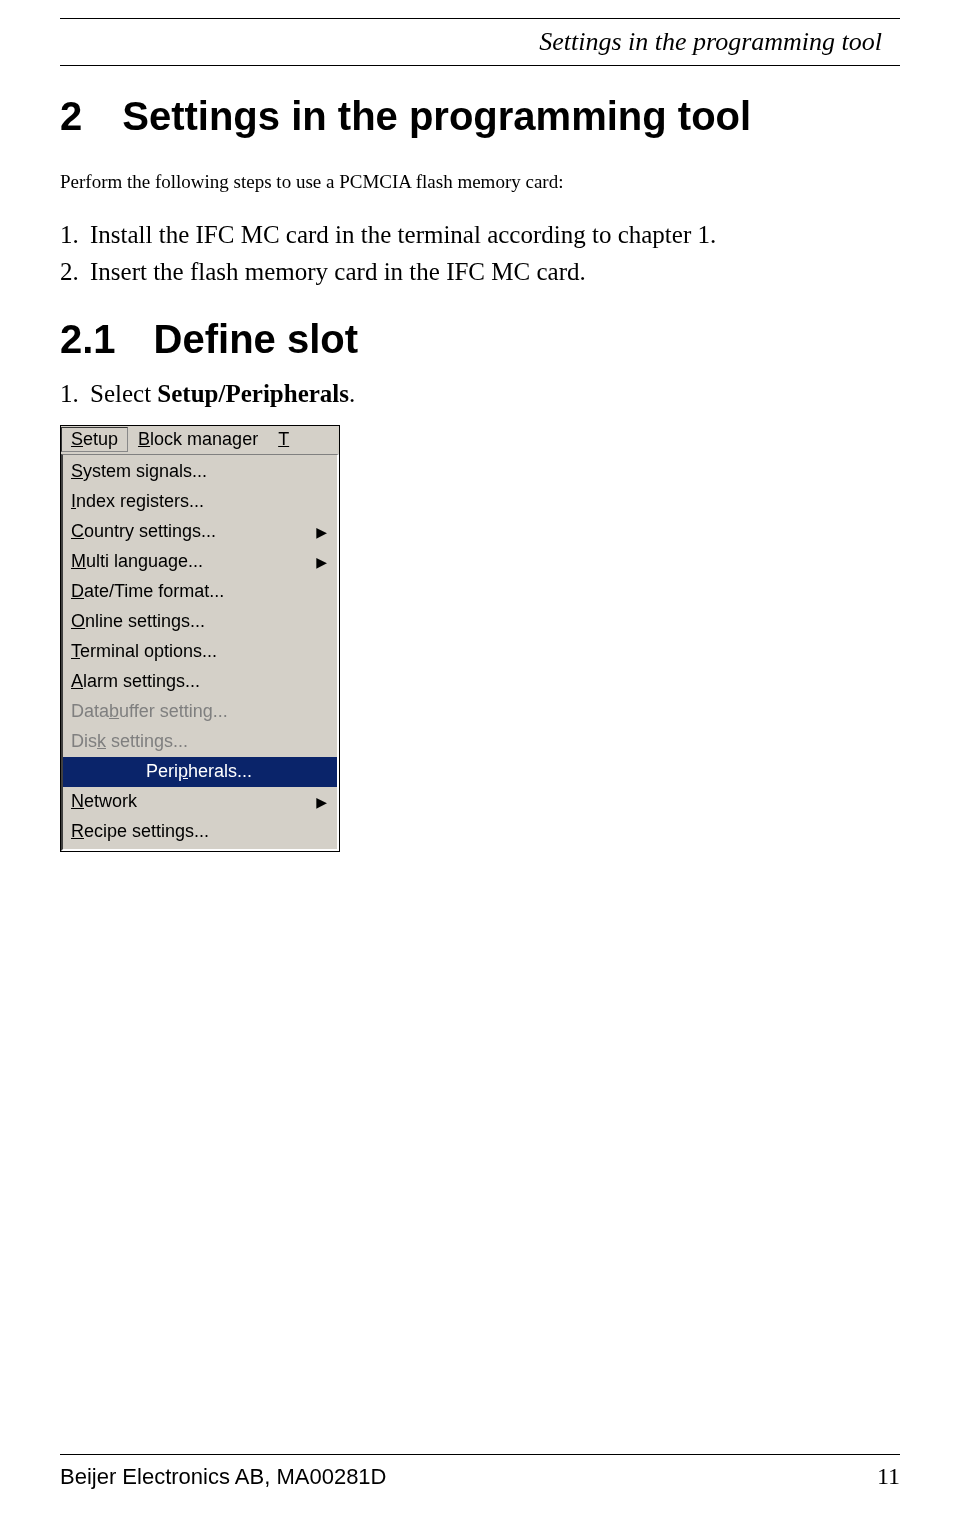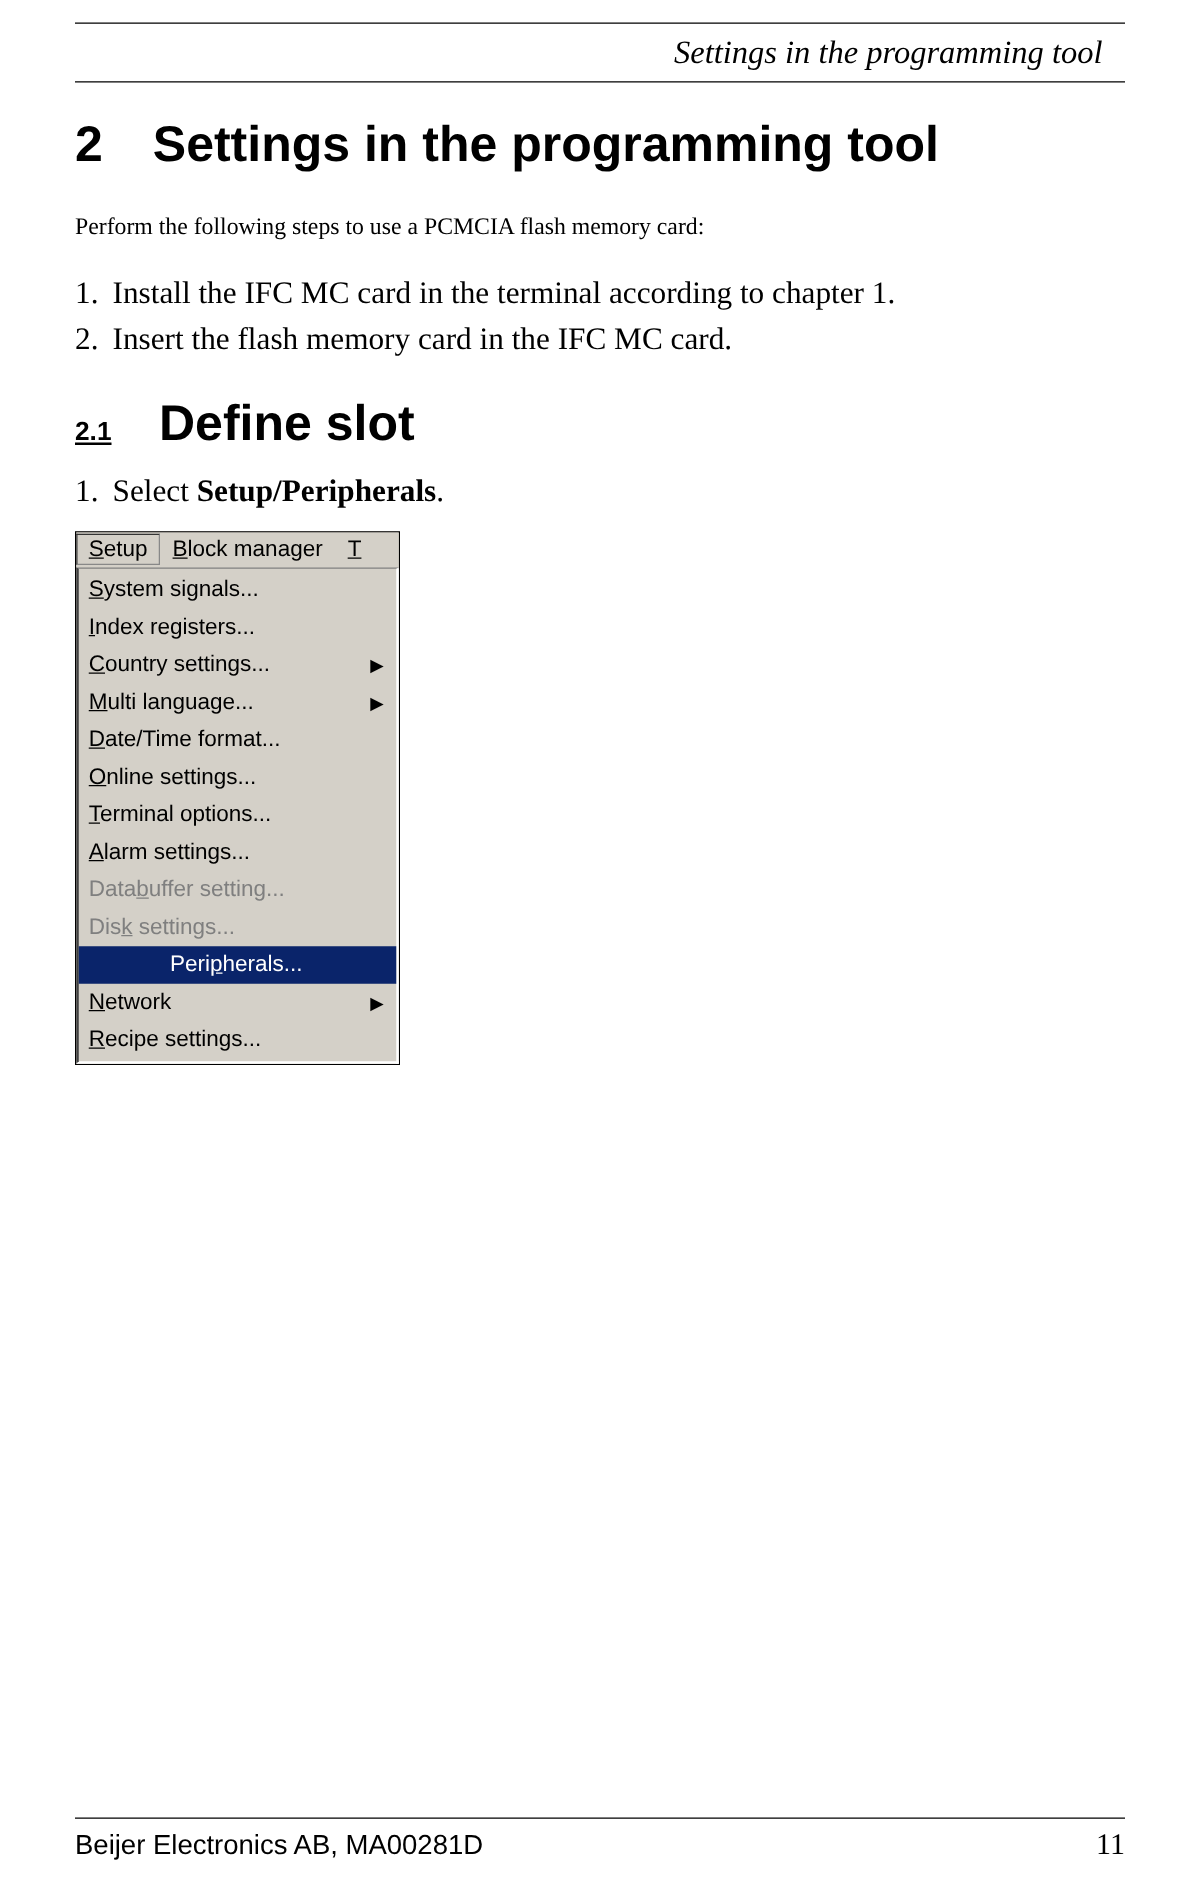--- a/index.html
+++ b/index.html
@@ -63,42 +63,41 @@
 .ol li .n { display: inline-block; width: 30px; text-indent: 0; }
 .h2-row {
   display: flex;
   align-items: baseline;
   gap: 38px;
   margin: 22px 0 14px 0;
 }
 .h2-num {
   font-family: Helvetica, Arial, sans-serif;
   font-weight: bold;
-  font-size: 21px;
-  text-decoration: underline;
+  font-size: 40px;
 }
 .h2-txt {
   font-family: Helvetica, Arial, sans-serif;
   font-weight: bold;
   font-size: 40px;
 }
 .ol2 {
   list-style: none;
   margin-bottom: 14px;
 }
 .ol2 li {
   font-size: 25px;
   line-height: 1.4;
   padding-left: 34px;
   text-indent: -34px;
 }
 .ol2 li .n { display: inline-block; width: 30px; text-indent: 0; }
 .bold { font-weight: bold; }
 .menu-screenshot {
-  width: 260px;
+  width: 280px;
   background: #d4d0c8;
   border: 1px solid #000;
   margin-top: 6px;
   font-family: 'MS Sans Serif', Tahoma, Arial, sans-serif;
   font-size: 18px;
 }
 .menubar {
   display: flex;
   height: 28px;
   align-items: center;

